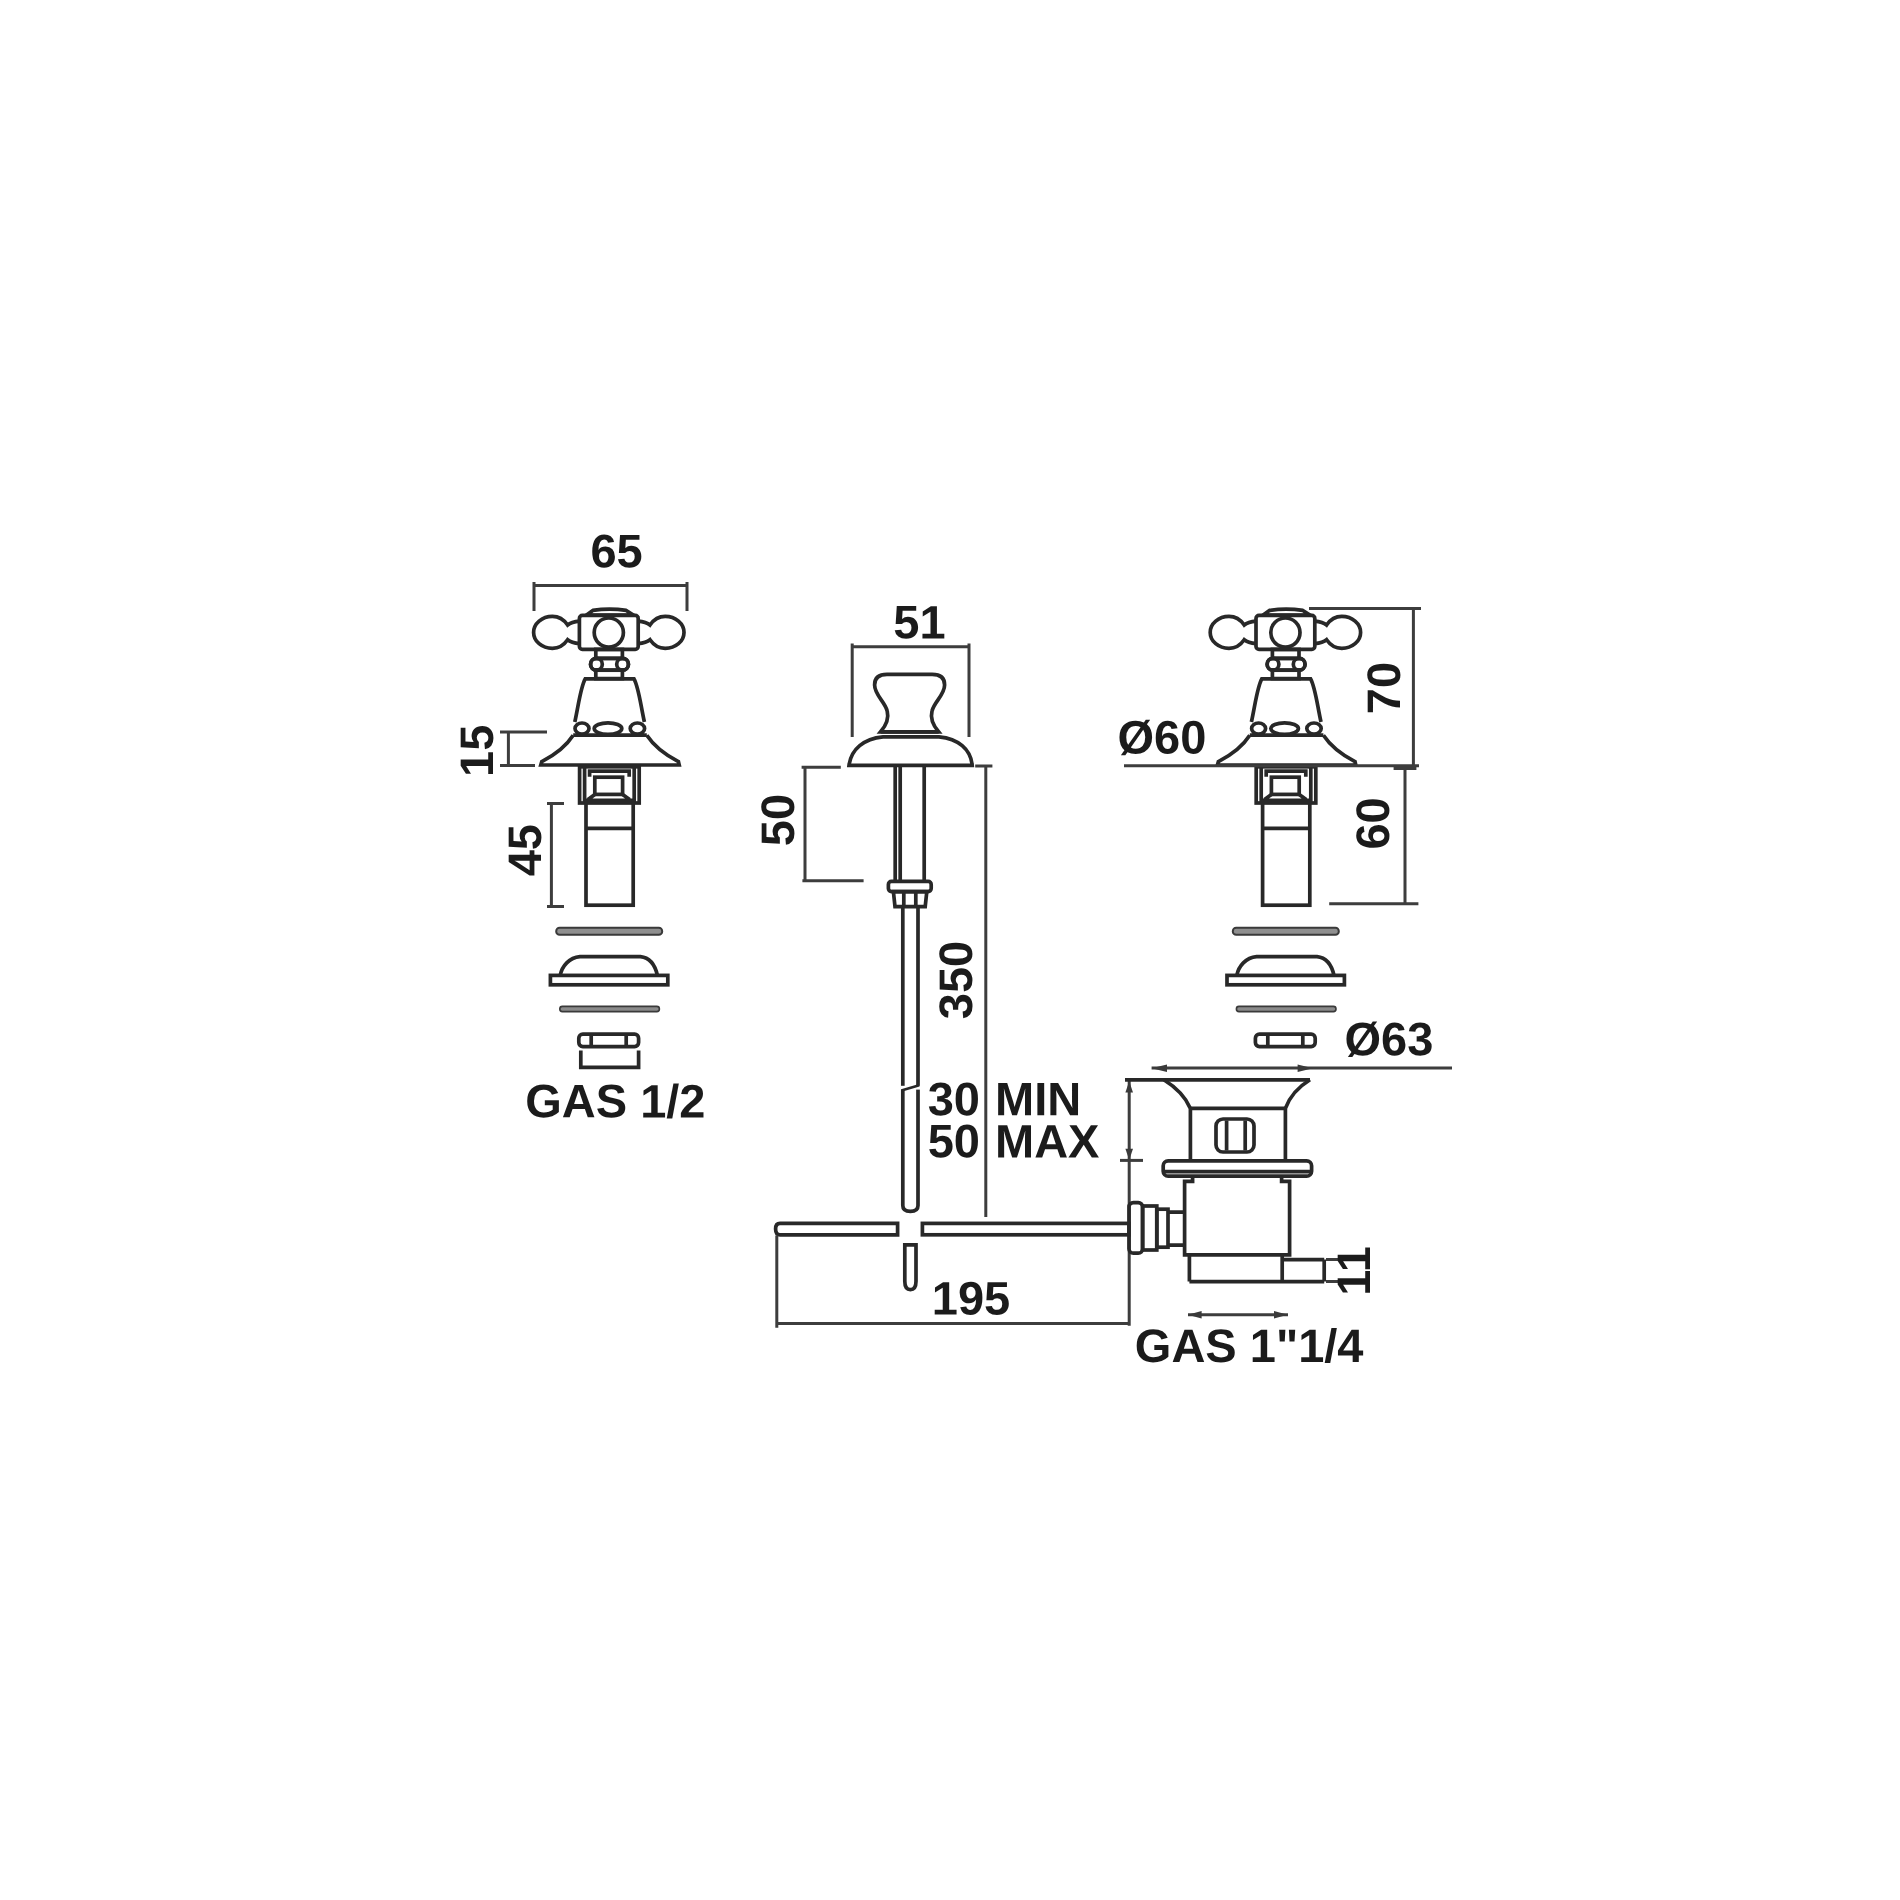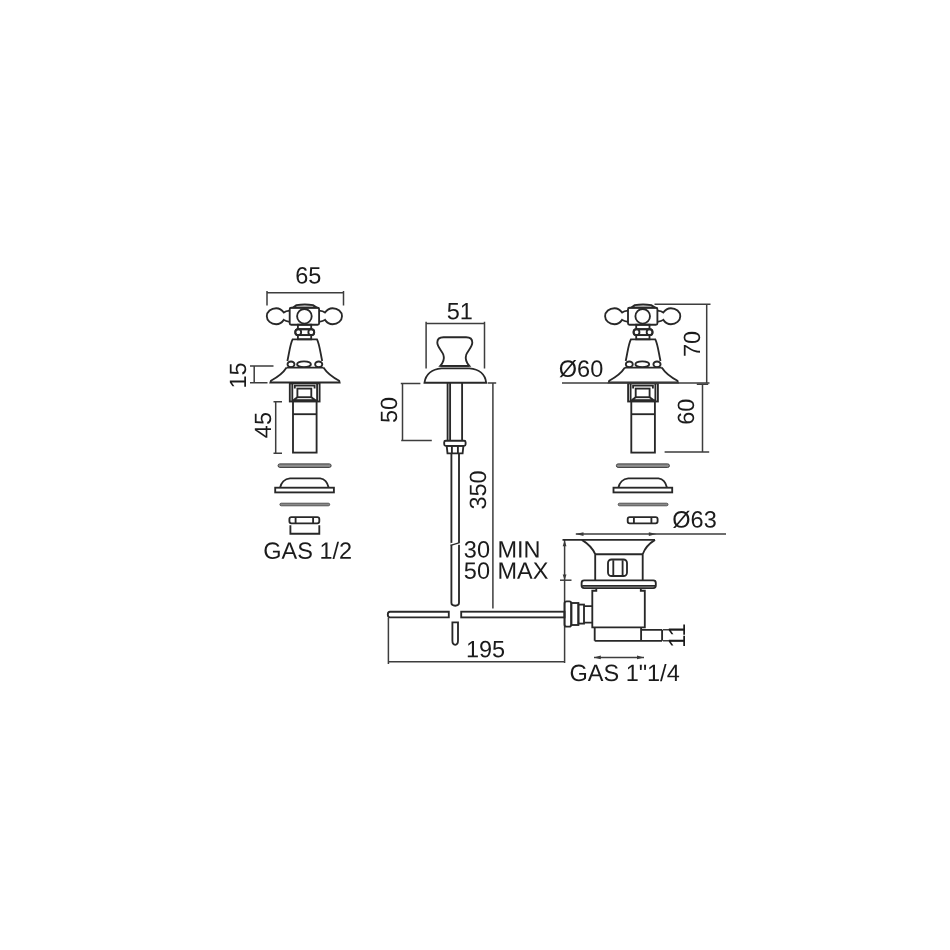--- a/index.html
+++ b/index.html
@@ -1,16 +1,16 @@
 <!DOCTYPE html>
 <html><head>
 <meta charset="utf-8">
 <style>
   html,body{margin:0;padding:0;background:#fff;}
-  #page{width:782px;height:950px;position:relative;background:#ffffff;overflow:hidden;transform:translateZ(0);}
+  #page{width:782px;height:950px;position:relative;background:#ffffff;overflow:hidden;transform:translateZ(0);font-weight:bold;}
   text{font-family:"Liberation Sans",sans-serif;fill:#1b1b1b;text-rendering:geometricPrecision;}
 </style>
 </head>
 <body>
 <div id="page">
 <svg width="950" height="950" viewBox="0 0 950 950" xmlns="http://www.w3.org/2000/svg">
 <defs>
 <g id="tap" fill="none" stroke="#282828" stroke-width="1.85">
 
   <path d="M 293.1,307.6 L 296.4,305.2 Q 304.8,303.9 313.1,305.2 L 316.8,307.6 Z"></path>

